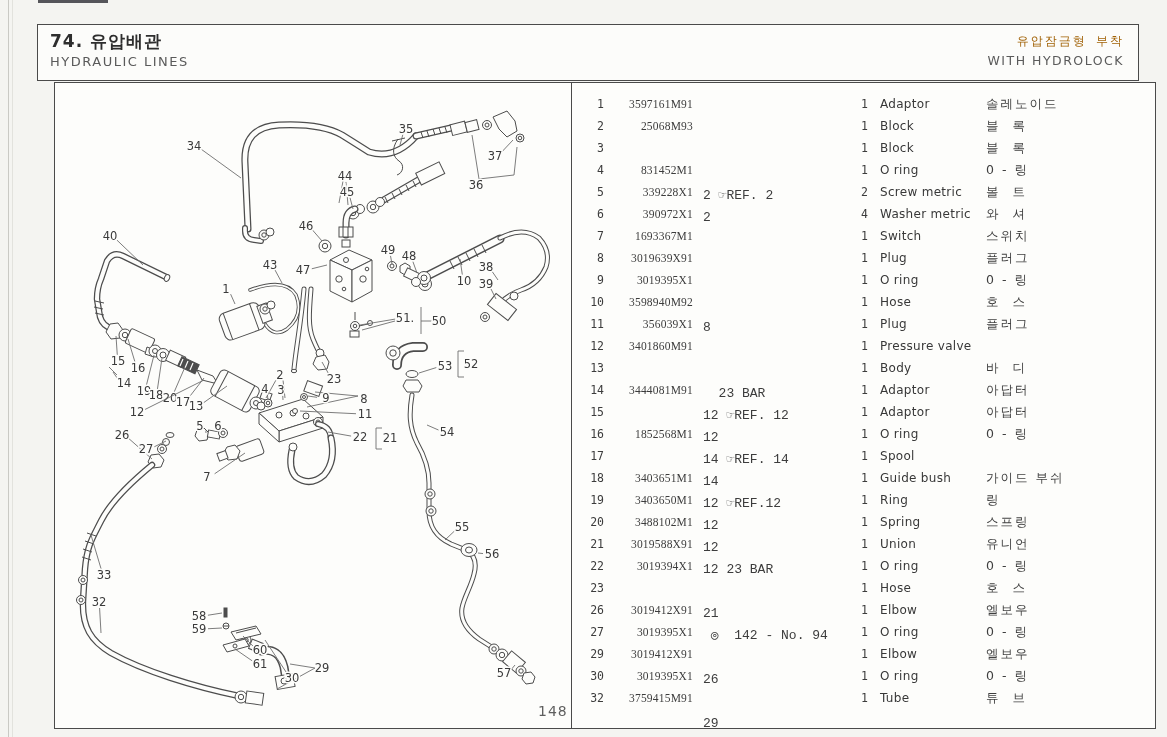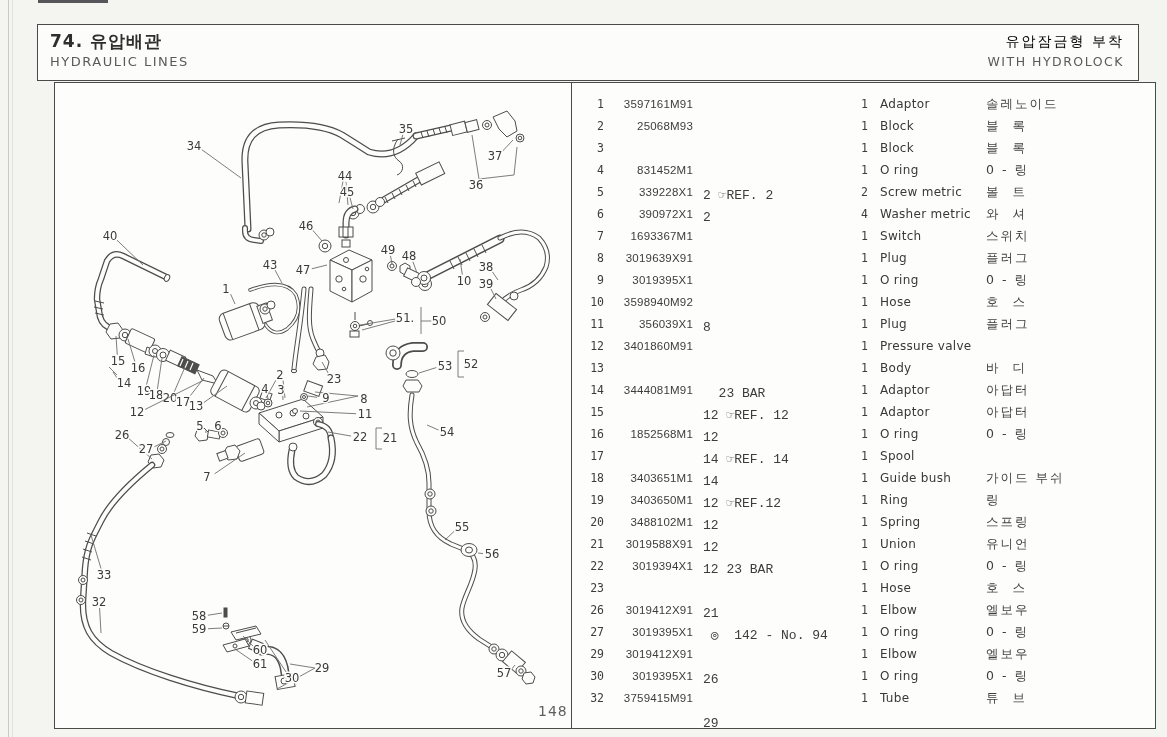--- a/index.html
+++ b/index.html
@@ -8,35 +8,35 @@
   .page-edge{position:absolute;left:8px;top:0;width:1px;height:737px;background:#c9c9c4;}
   .page-edge2{position:absolute;left:12px;top:0;width:1px;height:737px;background:#e2e2dd;}
   .corner-mark{position:absolute;left:38px;top:0;width:70px;height:3px;background:#55555a;}
 
   .header-box{position:absolute;left:37px;top:24px;width:1102px;height:57px;
               border:1.4px solid #4a4a4a;background:#fcfcfa;box-sizing:border-box;padding-left:42px;}
   .title-block{position:absolute;left:12px;top:5px;}
   .title-kr{font-size:17px;font-weight:bold;color:#2e2e2e;letter-spacing:1px;}
   .title-en{font-size:13px;color:#5a5a5a;letter-spacing:1.5px;margin-top:1px;}
   .variant-block{position:absolute;right:14px;top:8px;text-align:right;}
-  .variant-kr{font-size:14px;color:#000000;letter-spacing:2px;}
+  .variant-kr{font-size:12px;color:#a16207;letter-spacing:2px;font-family:Liberation Mono, monospace;}
   .variant-en{font-size:12.5px;color:#5a5a5a;letter-spacing:1.5px;margin-top:3px;}
 
   .main-box{position:absolute;left:54px;top:82px;width:1102px;height:647px;
             border:1.4px solid #4a4a4a;background:#fdfdfb;box-sizing:border-box;}
   .divider{position:absolute;left:516px;top:0;width:1.2px;height:100%;background:#4a4a4a;}
 
   .diagram{position:absolute;left:0;top:0;width:516px;height:644px;}
   .page-number{position:absolute;left:483px;top:620px;font-size:14px;color:#5f5f5f;letter-spacing:1px;}
 
   .ptable{position:absolute;left:517px;top:0;width:585px;height:644px;}
   .prow{position:absolute;left:0;width:100%;height:22px;line-height:22px;}
   .pcol{position:absolute;top:0;white-space:pre;}
   .c-ref {left:2px;  width:30px; text-align:right; font-family:"DejaVu Sans Mono",monospace;font-size:11.5px;color:#3c3c3c;}
-  .c-part{left:36px; width:85px; text-align:right; font-family:Liberation Sans, sans-serif;font-size:11.5px;letter-spacing:.2px;color:#3c3c3c;}
+  .c-part{left:36px; width:85px; text-align:right; font-family:Liberation Serif, serif;font-size:11.5px;letter-spacing:.2px;color:#3c3c3c;}
   .c-note{left:131px;width:150px;               font-family:Liberation Mono, monospace;font-size:13px;color:#3c3c3c;margin-top:48px;}
   .c-qty {left:268px;width:28px; text-align:right; font-family:"DejaVu Sans Mono",monospace;font-size:11.5px;color:#3c3c3c;}
   .c-en  {left:308px;width:105px;font-size:12px;letter-spacing:.3px;color:#383838;}
   .c-kr  {left:414px;width:165px;font-size:12.5px;letter-spacing:2px;color:#3f3f3f;}
 
   
   .thin{stroke:#4d4d4d;stroke-width:1;fill:none;}
   .fillw{fill:#fdfdfb;stroke:#4d4d4d;stroke-width:1;}
   .filld{fill:#4d4d4d;stroke:#4d4d4d;stroke-width:1;}
   .h-o{stroke:#4d4d4d;fill:none;stroke-linecap:round;}

